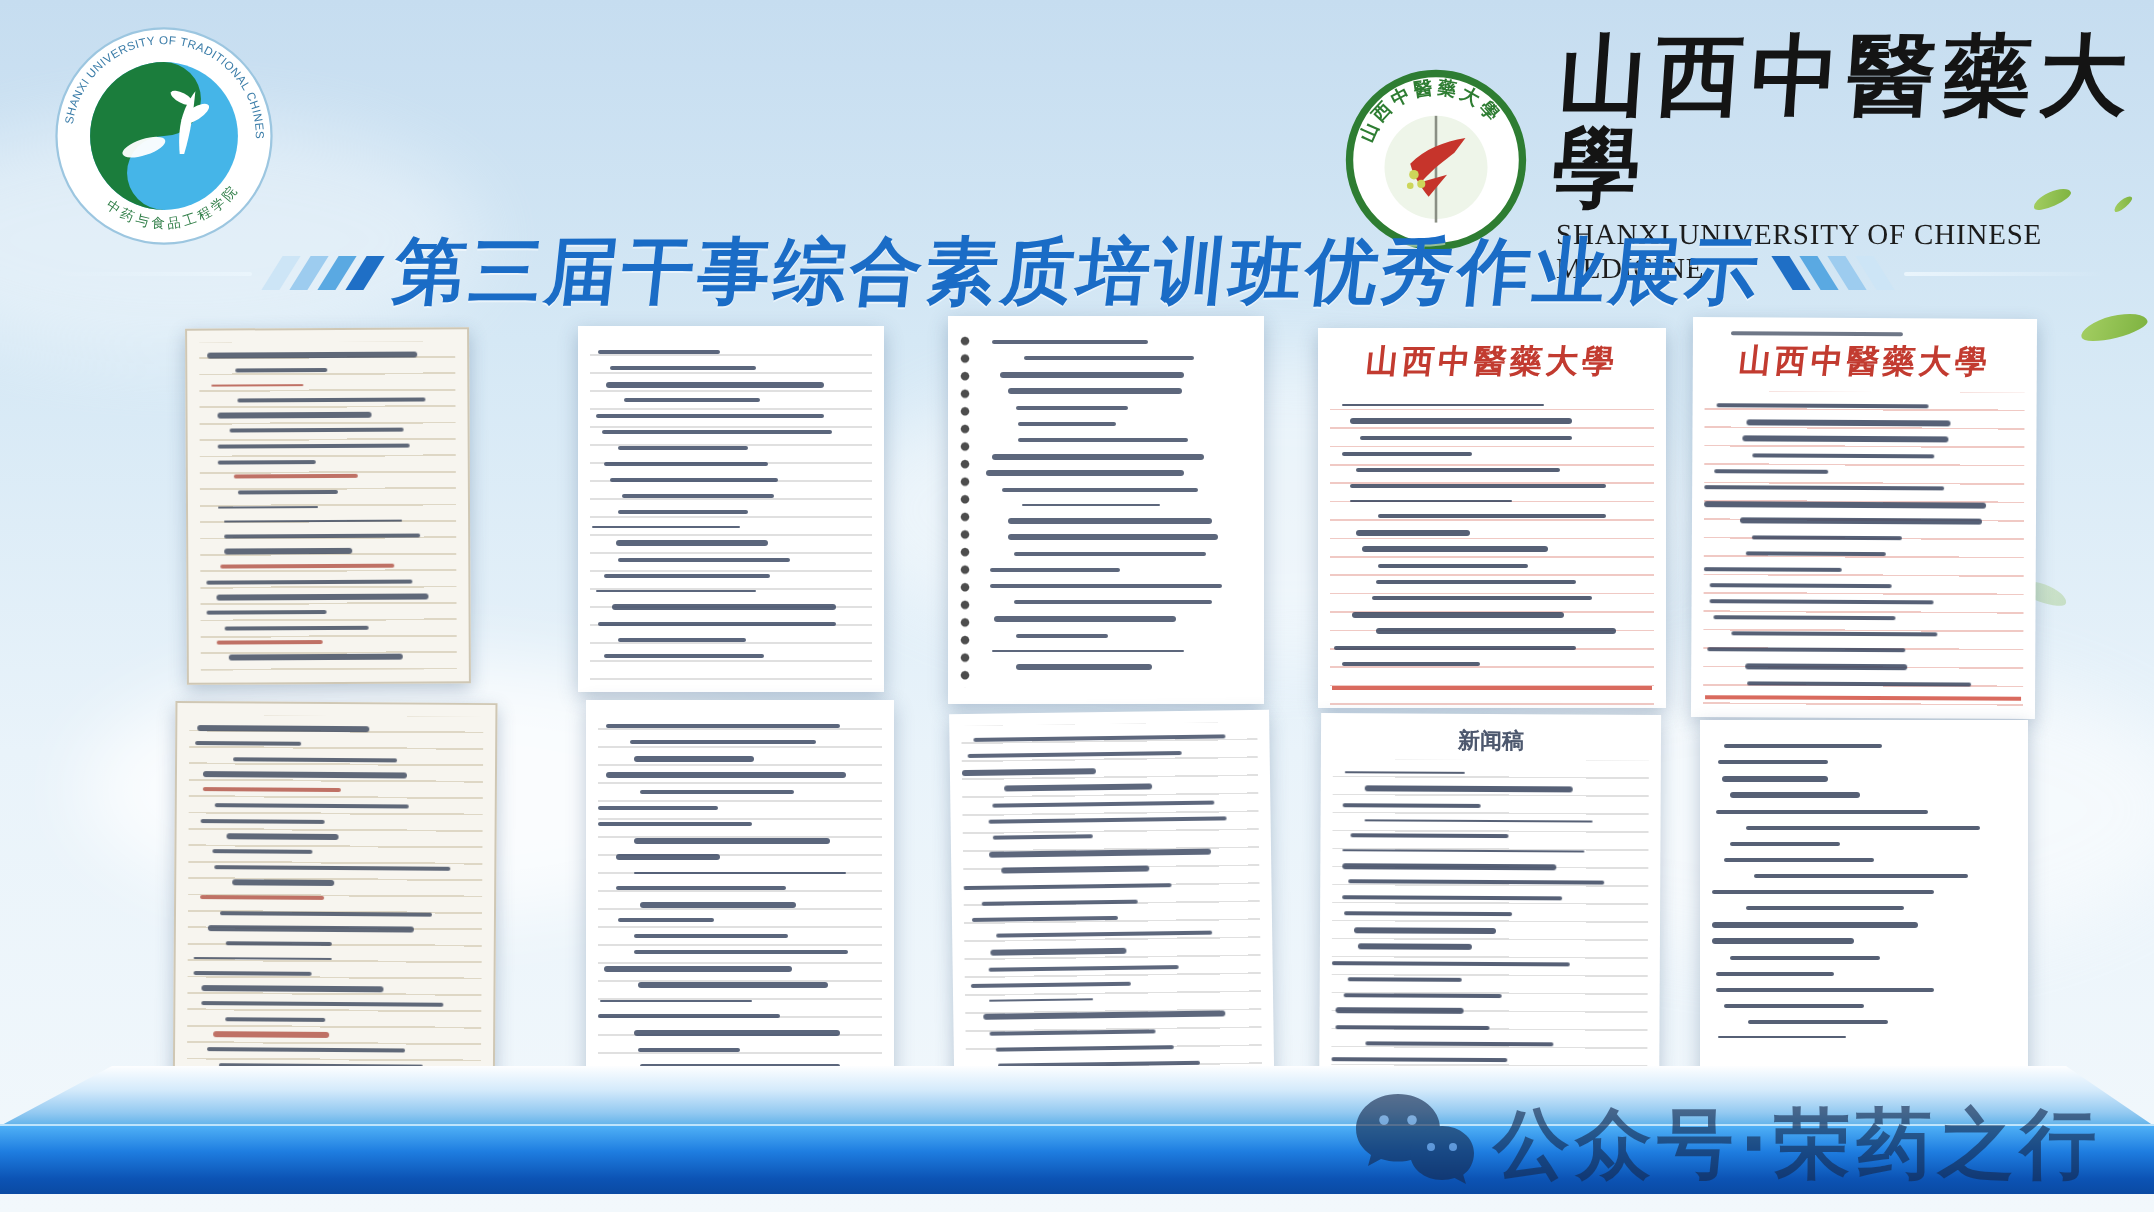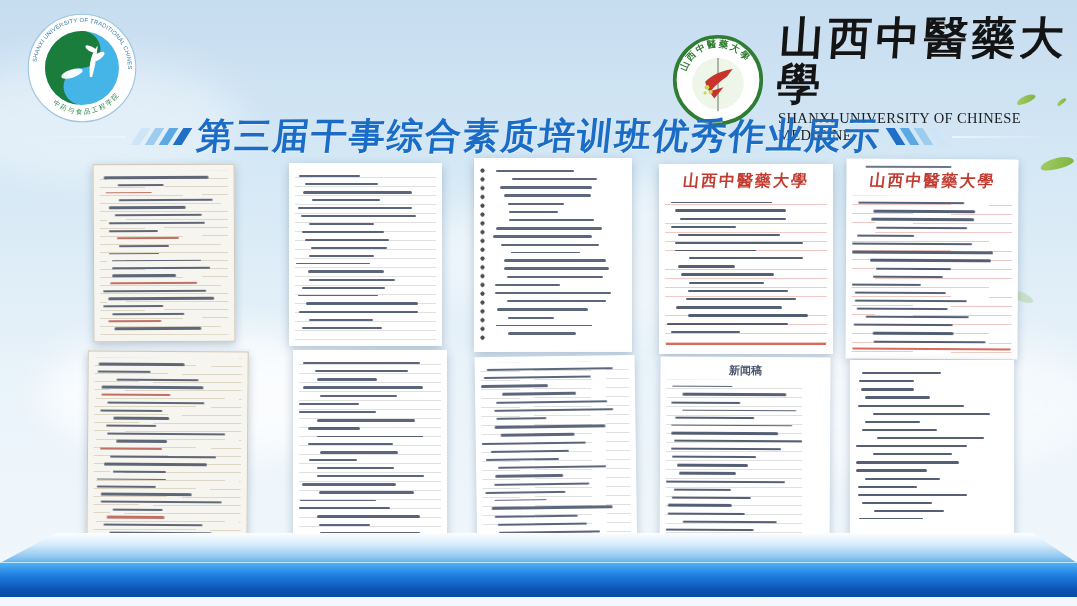--- a/index.html
+++ b/index.html
@@ -429,14 +429,27 @@
           <div class="hw" style="margin-left: 4%; width: 46%; background: rgb(57, 69, 94); height: 1.6px;"></div>
           <div class="hw" style="margin-left: 12%; width: 46%; background: rgb(57, 69, 94);"></div>
           <div class="hw" style="margin-left: 2%; width: 42%; background: rgb(57, 69, 94); height: 1.6px;"></div>
         </div>
     </article>
   </main>
 
   <div class="platform-top"></div>
   <div class="platform-front"></div>
 
+  <div class="watermark">
+    <svg class="wechat" viewBox="0 0 62 54">
+      <g fill="#15294e">
+        <path d="M22,2 C10,2 1,10 1,19.5 C1,25 4,29.5 8.5,32.5 L7,38 L13.5,34.5 C16,35.3 19,35.8 22,35.8 C34,35.8 43,28 43,19 C43,10 34,2 22,2 Z"></path>
+        <path d="M44,18 C35,18 28,24 28,31.5 C28,39 35,45 44,45 C46.2,45 48.4,44.6 50.3,44 L56,47 L54.6,42.4 C58,40 60,36 60,31.5 C60,24 53,18 44,18 Z"></path>
+      </g>
+      <circle cx="15" cy="15" r="2.4" fill="#7fa3d4"></circle>
+      <circle cx="29" cy="15" r="2.4" fill="#7fa3d4"></circle>
+      <circle cx="38.5" cy="28.5" r="2" fill="#7fa3d4"></circle>
+      <circle cx="49.5" cy="28.5" r="2" fill="#7fa3d4"></circle>
+    </svg>
+    <span class="wm-text">公众号·荣药之行</span>
+  </div>
 
 </div>
 
 </body></html>

